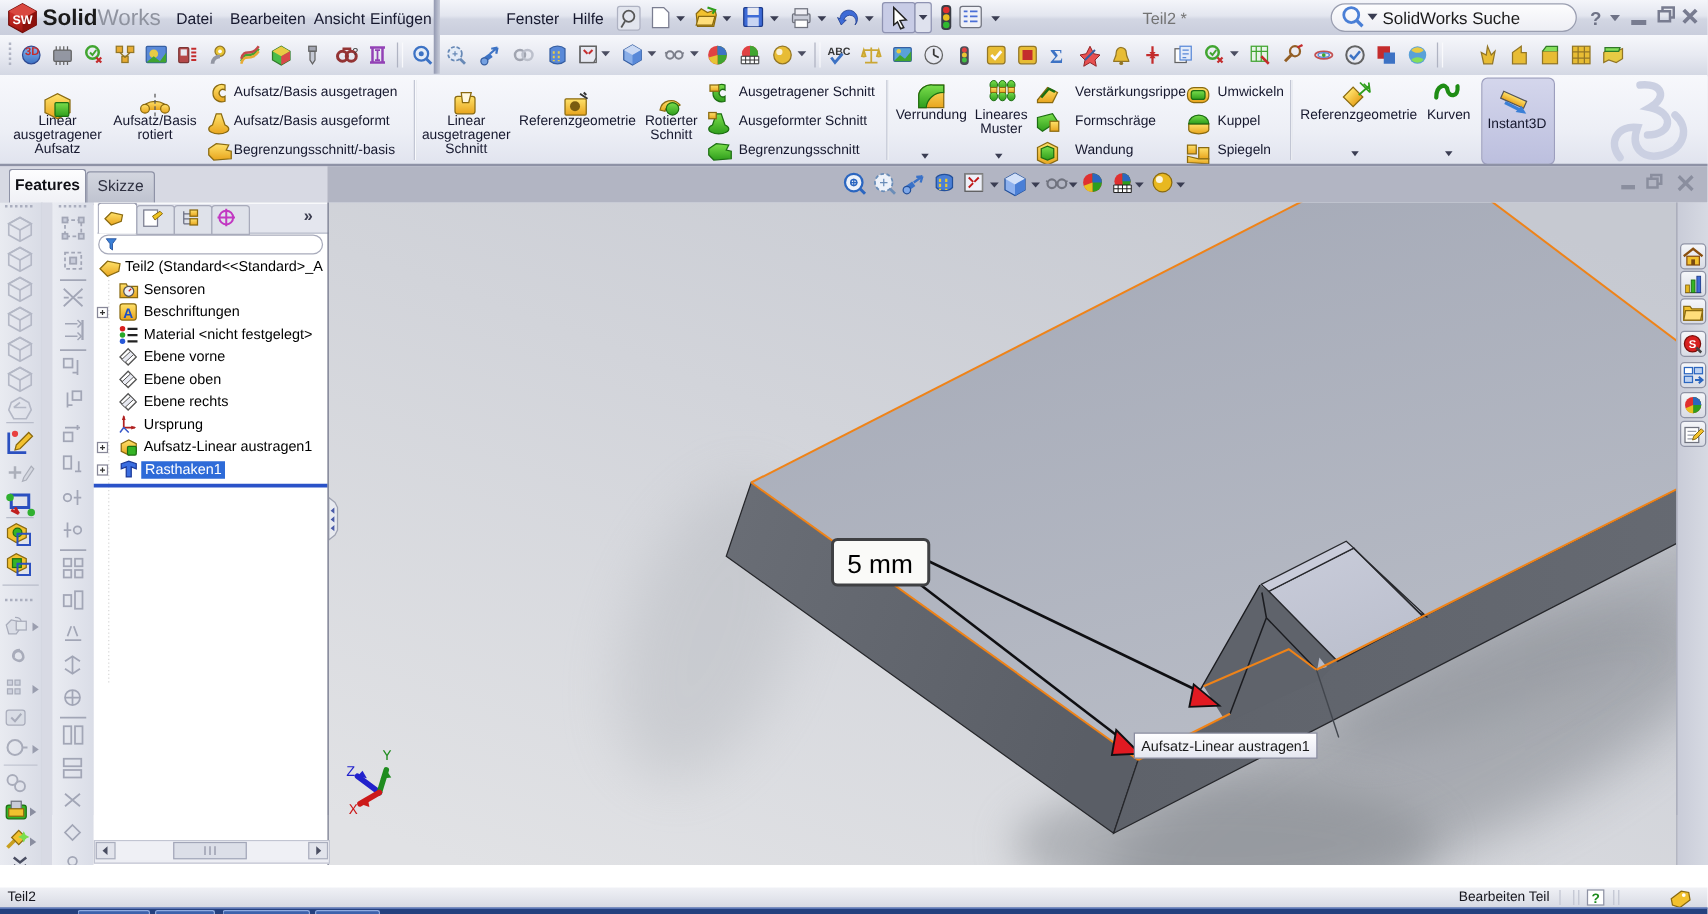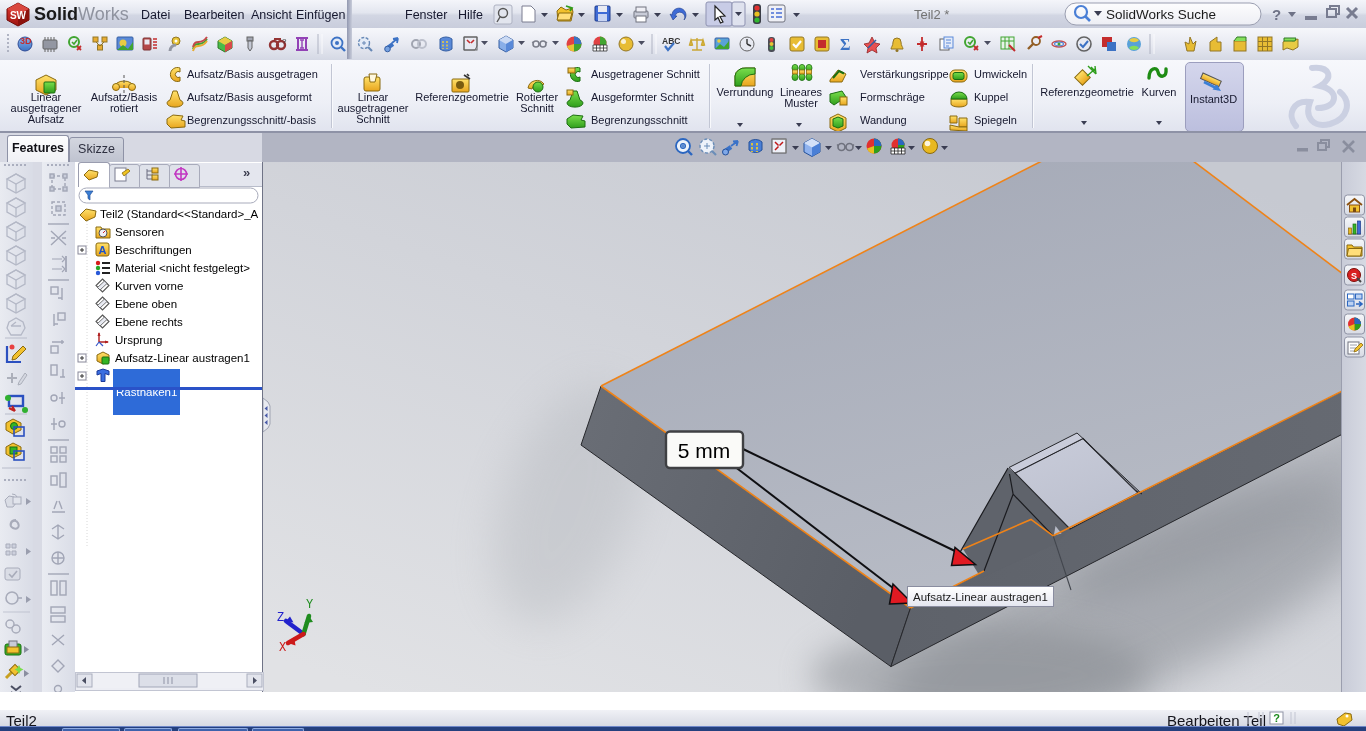--- a/index.html
+++ b/index.html
@@ -33,21 +33,21 @@
 #tree div{position:absolute;font-size:11.5px;color:#000;white-space:nowrap;}
 
 #viewport{left:263px;top:162px;width:1078px;height:530px;overflow:hidden;}
 #taskstrip{left:1341px;top:162px;width:25px;height:530px;background:linear-gradient(90deg,#C9CCD8,#D7DAE3);border-left:1px solid #9B9EAE;}
 
 #hscroll{left:75px;top:672px;width:187px;height:17px;background:#EDEEF4;border:1px solid #C2C5D2;}
 #doctabs{left:0;top:692px;width:1366px;height:17px;background:#D5D7E1;border-top:1px solid #A9ACBC;border-bottom:1px solid #9699AB;}
 #statusbar{left:0;top:710px;width:1366px;height:16px;background:linear-gradient(#F0F1F6,#D7DAE3);}
 #taskbar{left:0;top:726px;width:1366px;height:5px;background:#24407E;border-top:1px solid #6E87C8;}
 .tbbtn{position:absolute;top:728px;height:3px;background:#3D62AC;border:1px solid #8FABE0;border-bottom:none;border-radius:2px 2px 0 0;}
-.sbtext{position:absolute;font-size:15px;color:#14141C;top:2px;}
+.sbtext{position:absolute;font-size:11px;color:#14141C;top:2px;}
 </style>
 </head>
 <body>
 <div id="root">
   <div id="titlebar" class="abs"></div>
   <div id="logodiv" class="abs"></div>
   <svg class="abs" style="left:0;top:0;" width="1366" height="28" viewBox="0 0 1366 28">
     <defs>
       <linearGradient id="swred" x1="0" y1="0" x2="0" y2="1">
           <stop offset="0" stop-color="#E23A34"></stop>
@@ -942,26 +942,26 @@
       </g>
       <g stroke="#333">
           <path d="M5,88 h4 M7,86 v4 M5,196 h4 M7,194 v4 M5,214 h4 M7,212 v4"></path>
         </g>
     </svg>
     <div id="tree">
       <div style="left:25px;top:46px;">Teil2  (Standard&lt;&lt;Standard&gt;_A</div>
       <div style="left:40px;top:64px;">Sensoren</div>
       <div style="left:40px;top:82px;">Beschriftungen</div>
       <div style="left:40px;top:100px;">Material &lt;nicht festgelegt&gt;</div>
-      <div style="left:40px;top:118px;">Kurven vorne</div>
+      <div style="left:40px;top:118px;">Ebene vorne</div>
       <div style="left:40px;top:136px;">Ebene oben</div>
       <div style="left:40px;top:154px;">Ebene rechts</div>
       <div style="left:40px;top:172px;">Ursprung</div>
       <div style="left:40px;top:190px;">Aufsatz-Linear austragen1</div>
-      <div style="left:38px;top:207px;background:#2E6BD8;color:#FFF;padding:17px 3px;">Rasthaken1</div>
+      <div style="left:38px;top:207px;background:#2E6BD8;color:#FFF;padding:1px 3px;">Rasthaken1</div>
     </div>
 
     <div class="abs" style="left:0;top:225px;width:187px;height:3px;background:#2A52C8;"></div>
   </div>
   <div id="panelborder" class="abs"></div>
   <div id="viewport" class="abs">
   <svg width="1078" height="530" viewBox="263 162 1078 530">
     <defs>
       <linearGradient id="vbg" x1="0.85" y1="0" x2="0.1" y2="1">
         <stop offset="0" stop-color="#C6C9D1"></stop>

